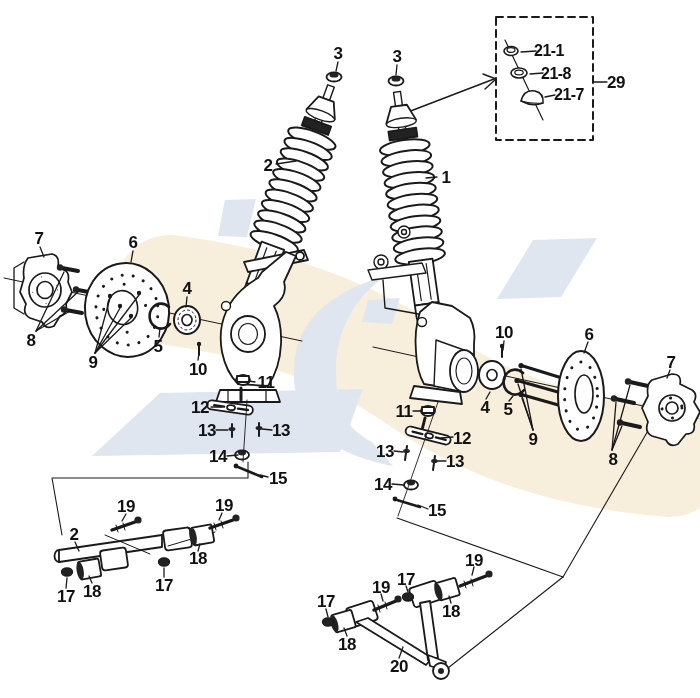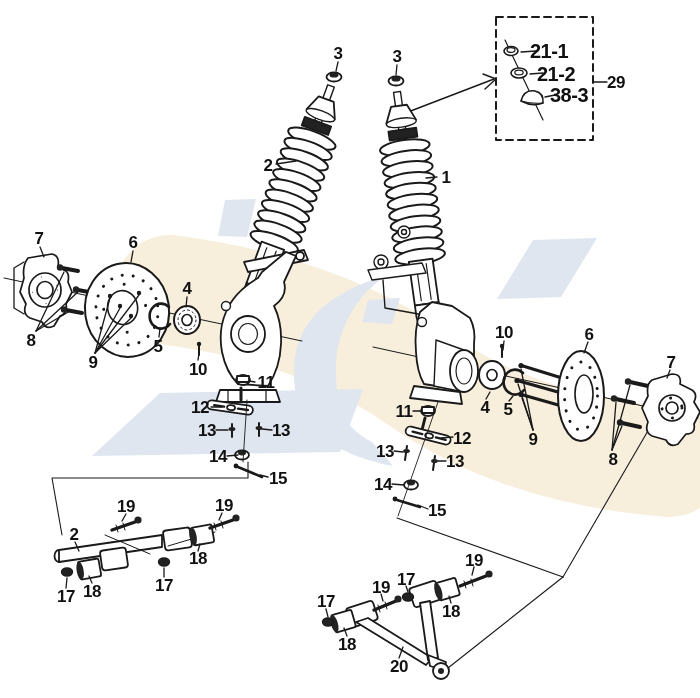--- a/index.html
+++ b/index.html
@@ -6,21 +6,21 @@
   .stage{
     position:relative;width:700px;height:698px;background:#ffffff;
     font-family:"Liberation Sans", sans-serif;overflow:hidden;margin:0 auto;
   }
   .stage svg{position:absolute;left:0;top:0;}
   .co{
     position:absolute;transform:translate(-50%,-50%);
     font-weight:700;font-size:17px;line-height:1;color:#111;
     white-space:nowrap;letter-spacing:-0.5px;
   }
-  .co.sm{font-size:20px;}
+  .co.sm{font-size:16px;}
 </style>
 </head>
 <body>
 
 <div class="stage">
 
 <svg width="700" height="698" viewBox="0 0 700 698">
 
   <g>
     <path d="M 170,290 Q 320,310 420,380 Q 520,450 670,462" fill="none" stroke="#f7eedc" stroke-width="110" stroke-linecap="round"></path>
@@ -451,22 +451,22 @@
     </g>
   </g>
 </svg>
 
 <div>
   <span class="co" style="left:338px;top:53px">3</span>
   <span class="co" style="left:397px;top:56px">3</span>
   <span class="co" style="left:268px;top:165px">2</span>
   <span class="co" style="left:446px;top:177px">1</span>
   <span class="co sm" style="left:549px;top:51px">21-1</span>
-  <span class="co sm" style="left:556px;top:74px">21-2</span>
-  <span class="co sm" style="left:569px;top:95px">38-3</span>
+  <span class="co sm" style="left:556px;top:74px">21-8</span>
+  <span class="co sm" style="left:569px;top:95px">21-7</span>
   <span class="co" style="left:616px;top:82px">29</span>
   <span class="co" style="left:39px;top:238px">7</span>
   <span class="co" style="left:133px;top:242px">6</span>
   <span class="co" style="left:31px;top:340px">8</span>
   <span class="co" style="left:93px;top:362px">9</span>
   <span class="co" style="left:187px;top:288px">4</span>
   <span class="co" style="left:158px;top:346px">5</span>
   <span class="co" style="left:198px;top:369px">10</span>
   <span class="co" style="left:266px;top:382px">11</span>
   <span class="co" style="left:200px;top:407px">12</span>

